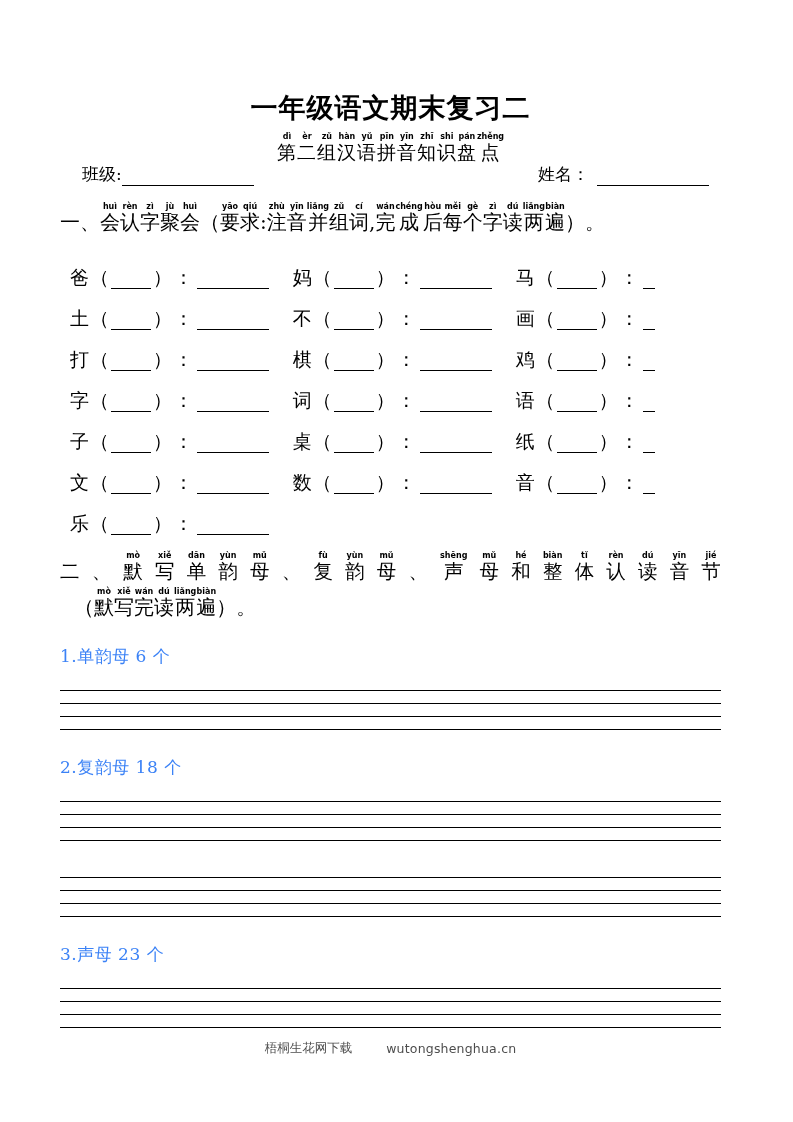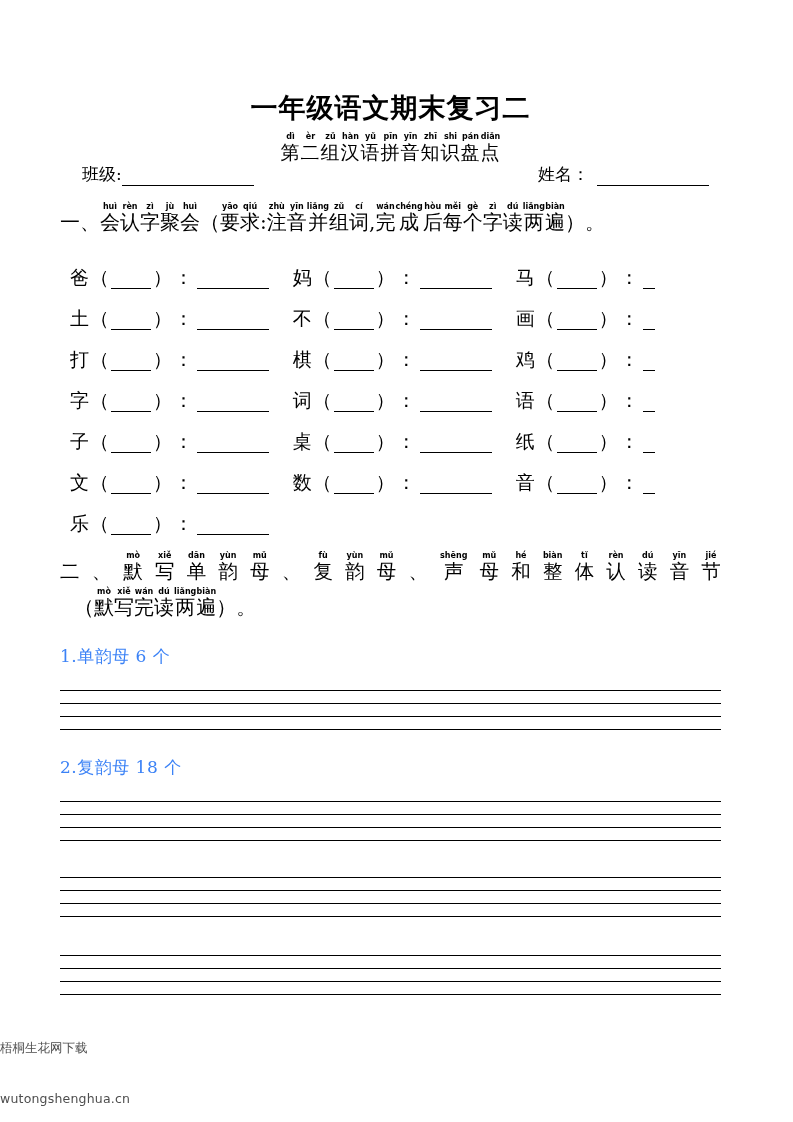--- a/index.html
+++ b/index.html
@@ -169,26 +169,25 @@
   .rule-gap { height: 24px; }
 
   
   .footer {
     position: absolute;
     left: 0;
     right: 0;
     top: 1040px;
     display: flex;
     justify-content: center;
-    align-items: flex-start;
+    align-items: center;
     gap: 34px;
     color: #4d4d4d;
     font-size: 12.5px;
     font-family: "DejaVu Sans", "Liberation Sans", sans-serif;
-    flex-direction: column;
   }
   .footer .site { letter-spacing: 0.2px; }
 </style>
 </head>
 <body>
 
 <div class="page">
 
   <h1 class="doc-title">一年级语文期末复习二</h1>
 
@@ -230,21 +229,21 @@
         </span>
         <span class="ruby">
           <span class="py">shi</span>
           <span class="hz">识</span>
         </span>
         <span class="ruby">
           <span class="py">pán</span>
           <span class="hz">盘</span>
         </span>
         <span class="ruby">
-          <span class="py">diǎn</span>
+          <span class="py">zhěng</span>
           <span class="hz">点</span>
         </span>
       </div>
   </div>
 
   <div class="info-row">
     <span class="info-label">班级:</span>
     <span class="blank-line blank-class"></span>
     <span class="info-spacer"></span>
     <span class="info-label">姓名：</span>
@@ -683,20 +682,21 @@
         </div>
         <div class="rule-gap"></div>
         <div class="rule-group">
           <div class="rule-line"></div>
           <div class="rule-line"></div>
           <div class="rule-line"></div>
           <div class="rule-line"></div>
         </div>
       </div>
       <div class="task">
+        <div class="task-label">3.声母 23 个</div>
         <div class="rule-group">
           <div class="rule-line"></div>
           <div class="rule-line"></div>
           <div class="rule-line"></div>
           <div class="rule-line"></div>
         </div>
       </div>
     </div>
 
   <div class="footer">

